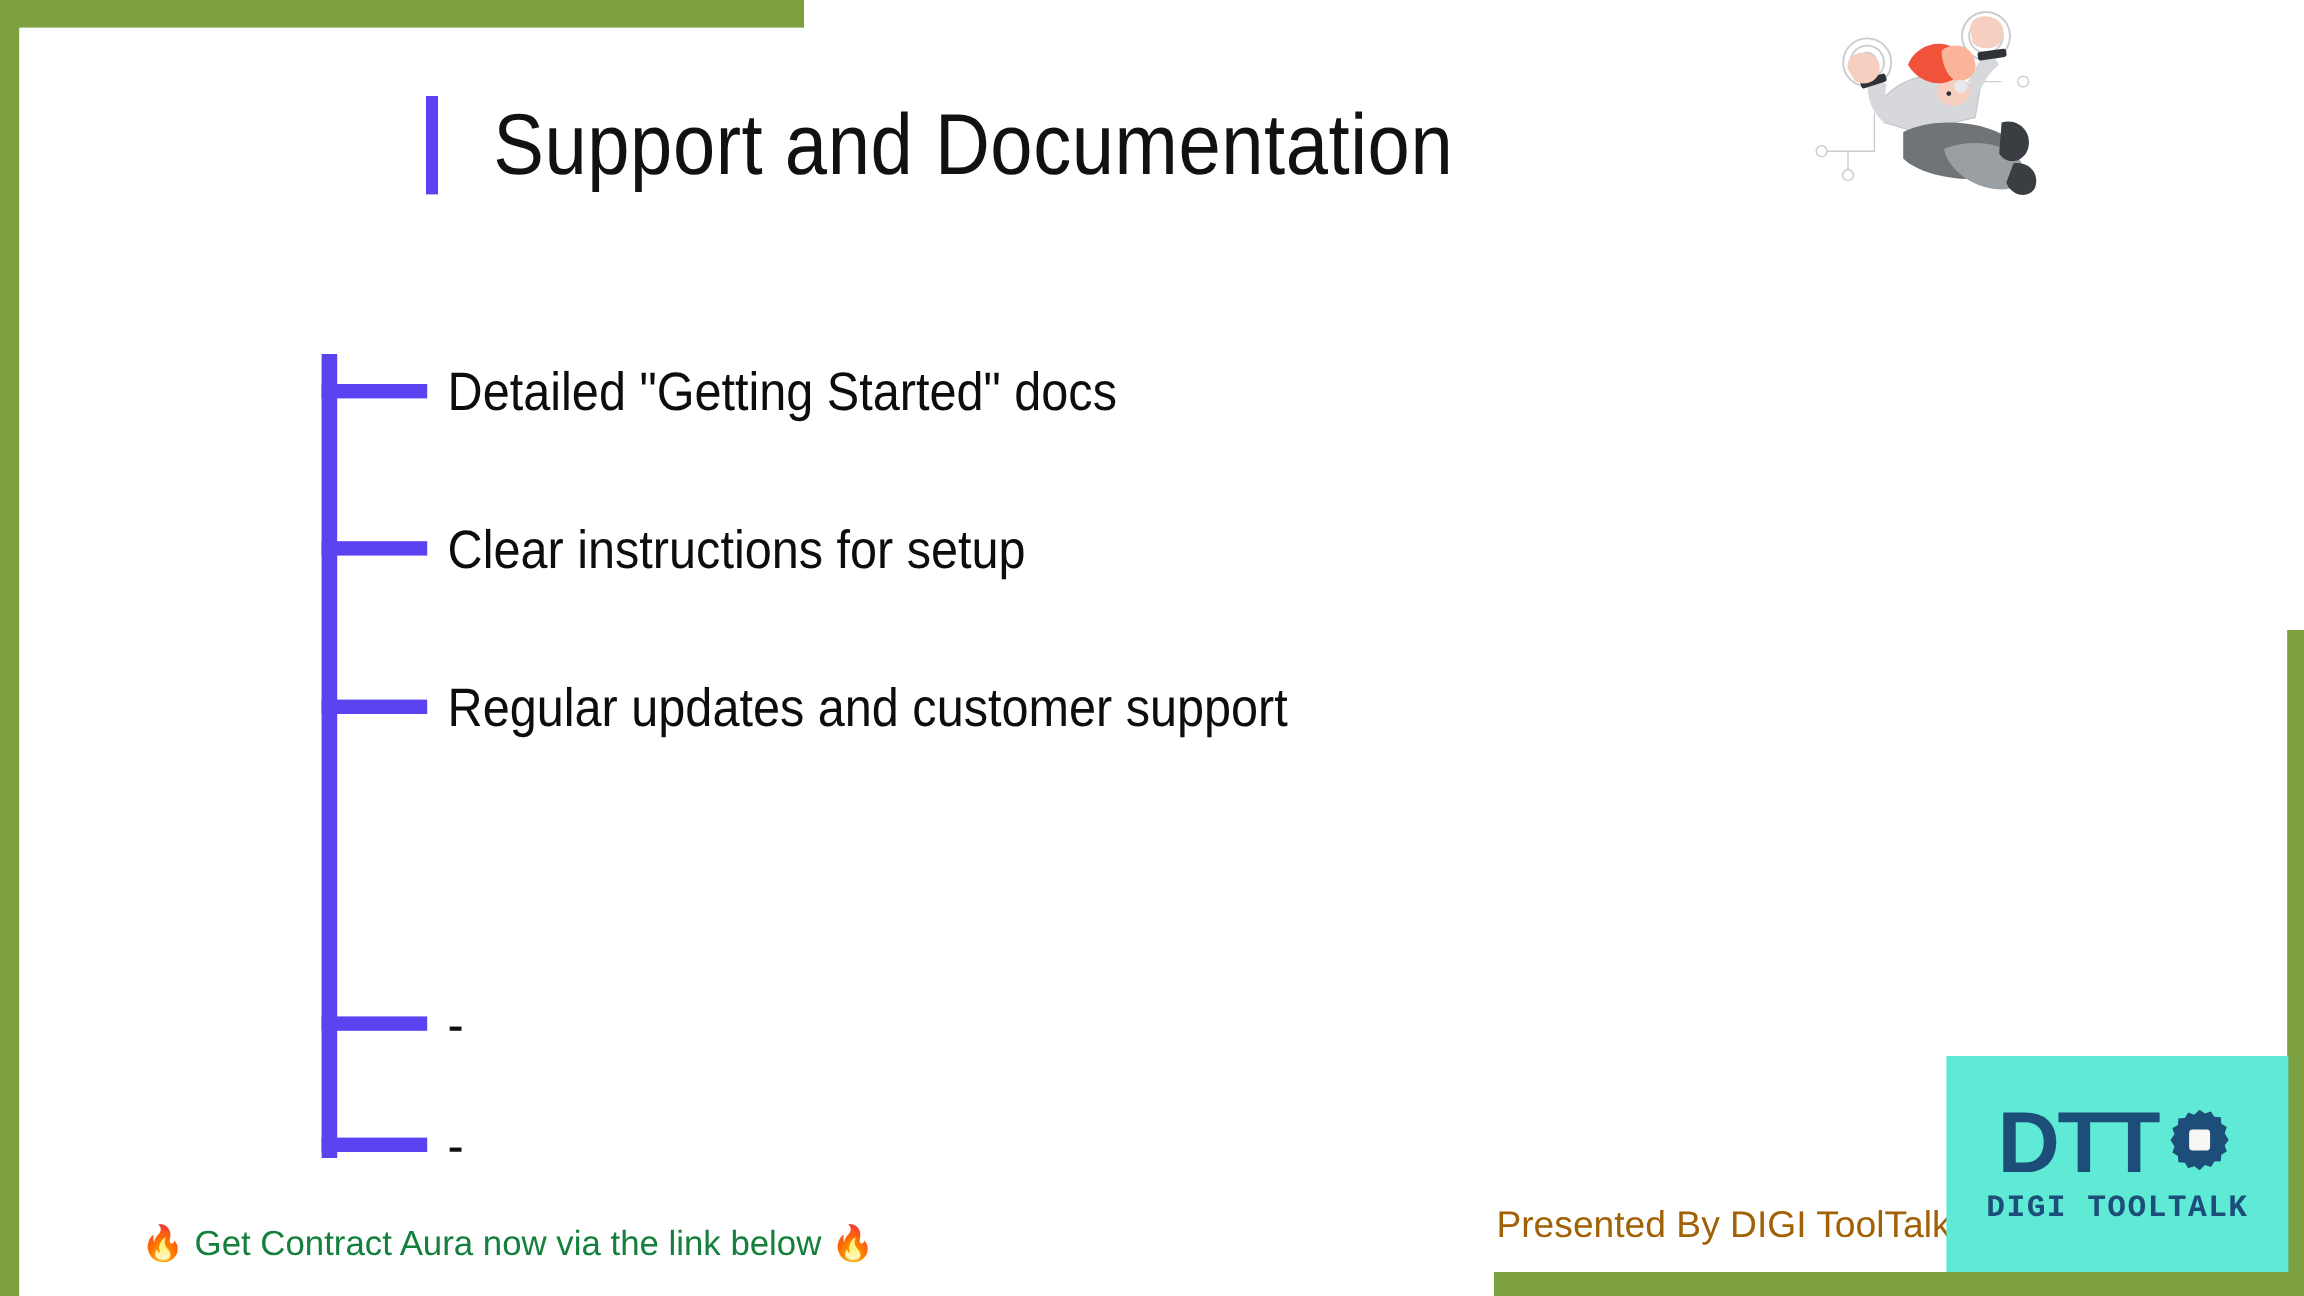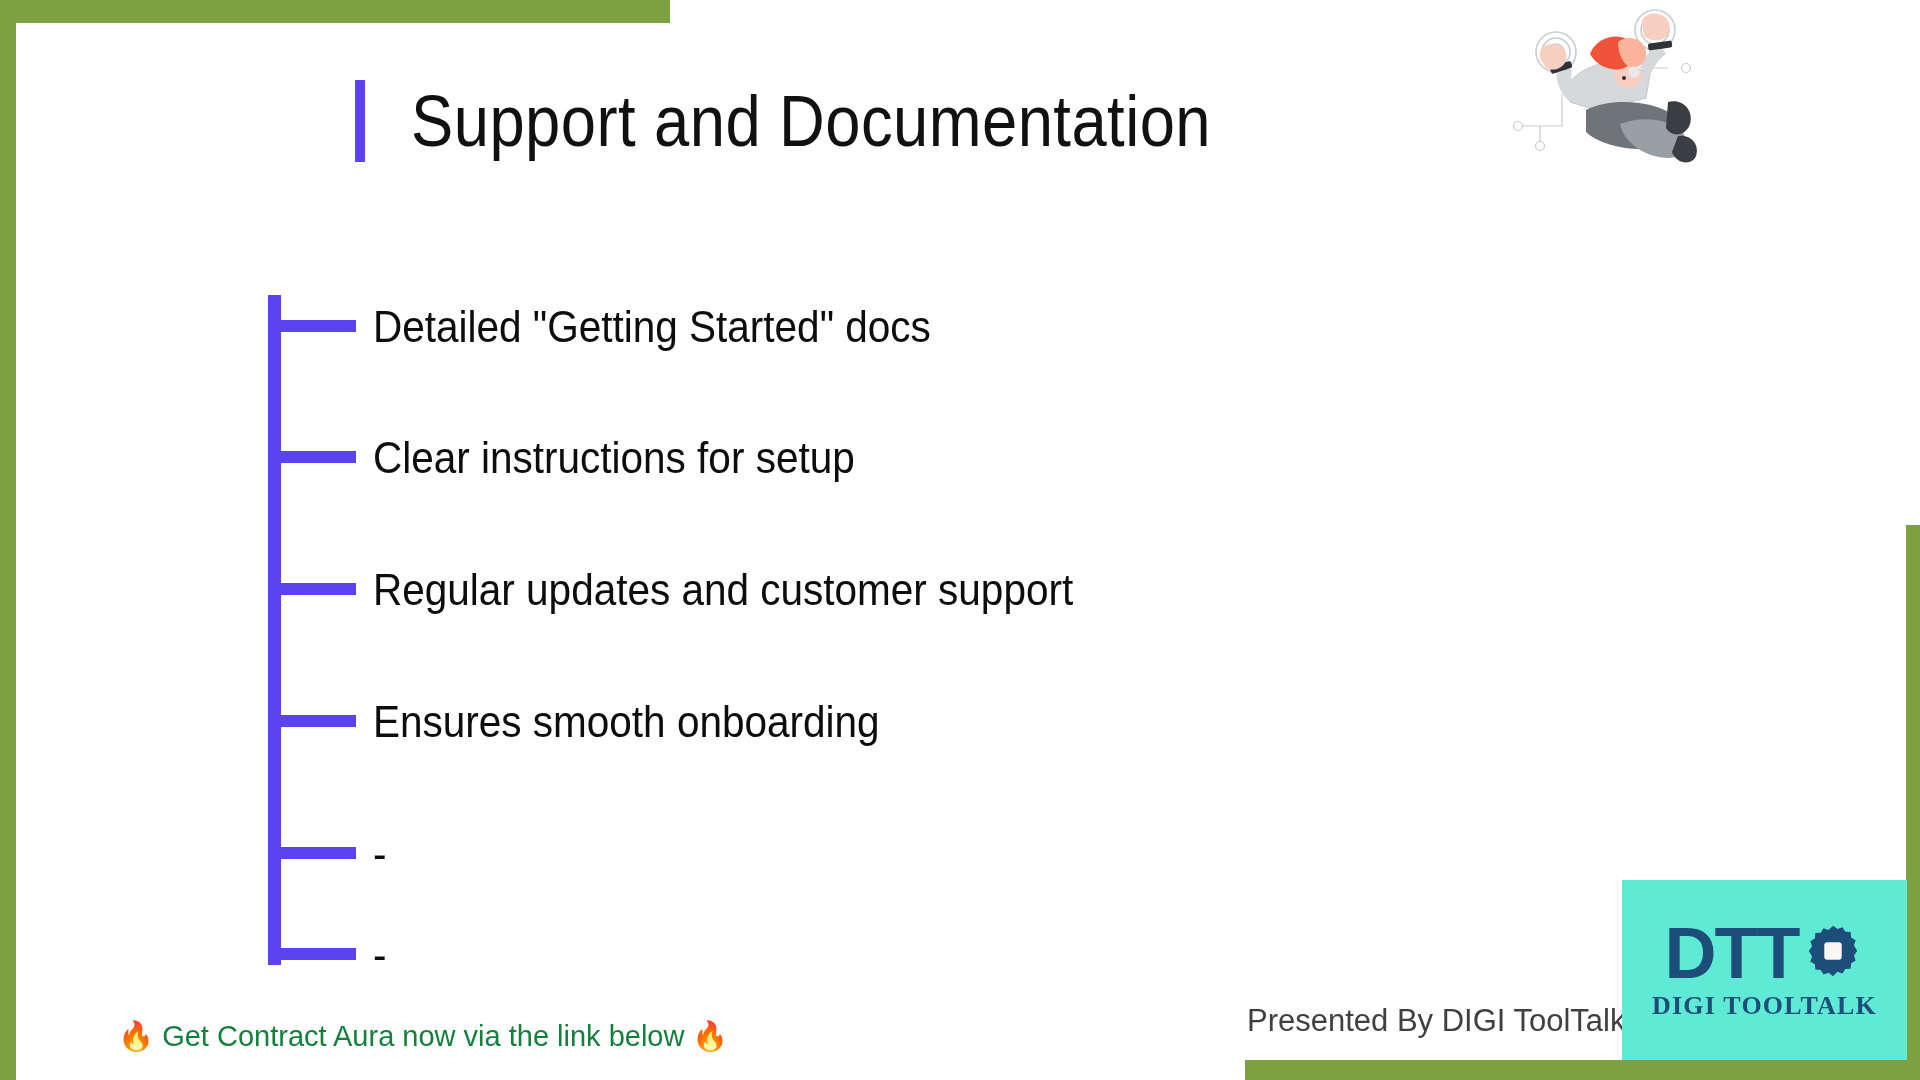--- a/index.html
+++ b/index.html
@@ -133,21 +133,21 @@
     font-size: 29px;
     color: #15803d;
     white-space: nowrap;
   }
   .footer-presented {
     position: absolute;
     left: 1247px;
     top: 1003px;
     font-family: "Liberation Sans", sans-serif;
     font-size: 31px;
-    color: #404040;
+    color: #a16207;
     white-space: nowrap;
   }
 
   
   #logo-card {
     position: absolute;
     left: 1622px;
     top: 880px;
     width: 285px;
     height: 180px;
@@ -166,21 +166,21 @@
   .logo-dtt {
     font-family: "Liberation Sans", sans-serif;
     font-weight: 700;
     font-size: 72px;
     line-height: 0.95;
     color: #1d4e79;
     letter-spacing: -2px;
   }
   .logo-gear { display: block; }
   .logo-word {
-    font-family: Liberation Serif, serif;
+    font-family: Liberation Mono, monospace;
     font-weight: 700;
     font-size: 26px;
     letter-spacing: 1.2px;
     color: #1d4e79;
   }
 
   
   #hero-illustration {
     position: absolute;
     left: 1500px;
@@ -215,24 +215,20 @@
     <div class="list-item" style="top:263px;">
       <div class="connector"></div>
       <div class="item-label">Regular updates and customer support</div>
     </div>
 
     <div class="list-item" style="top:131px;">
       <div class="connector"></div>
       <div class="item-label">Clear instructions for setup</div>
     </div>
 
-    <div class="list-item" style="top:395px;">
-      <div class="connector"></div>
-      <div class="item-label">Ensures smooth onboarding</div>
-    </div>
 
     <div class="list-item" style="top:527px;">
       <div class="connector"></div>
       <div class="item-label">-</div>
     </div>
 
     <div class="list-item" style="top:628px;">
       <div class="connector"></div>
       <div class="item-label">-</div>
     </div>

